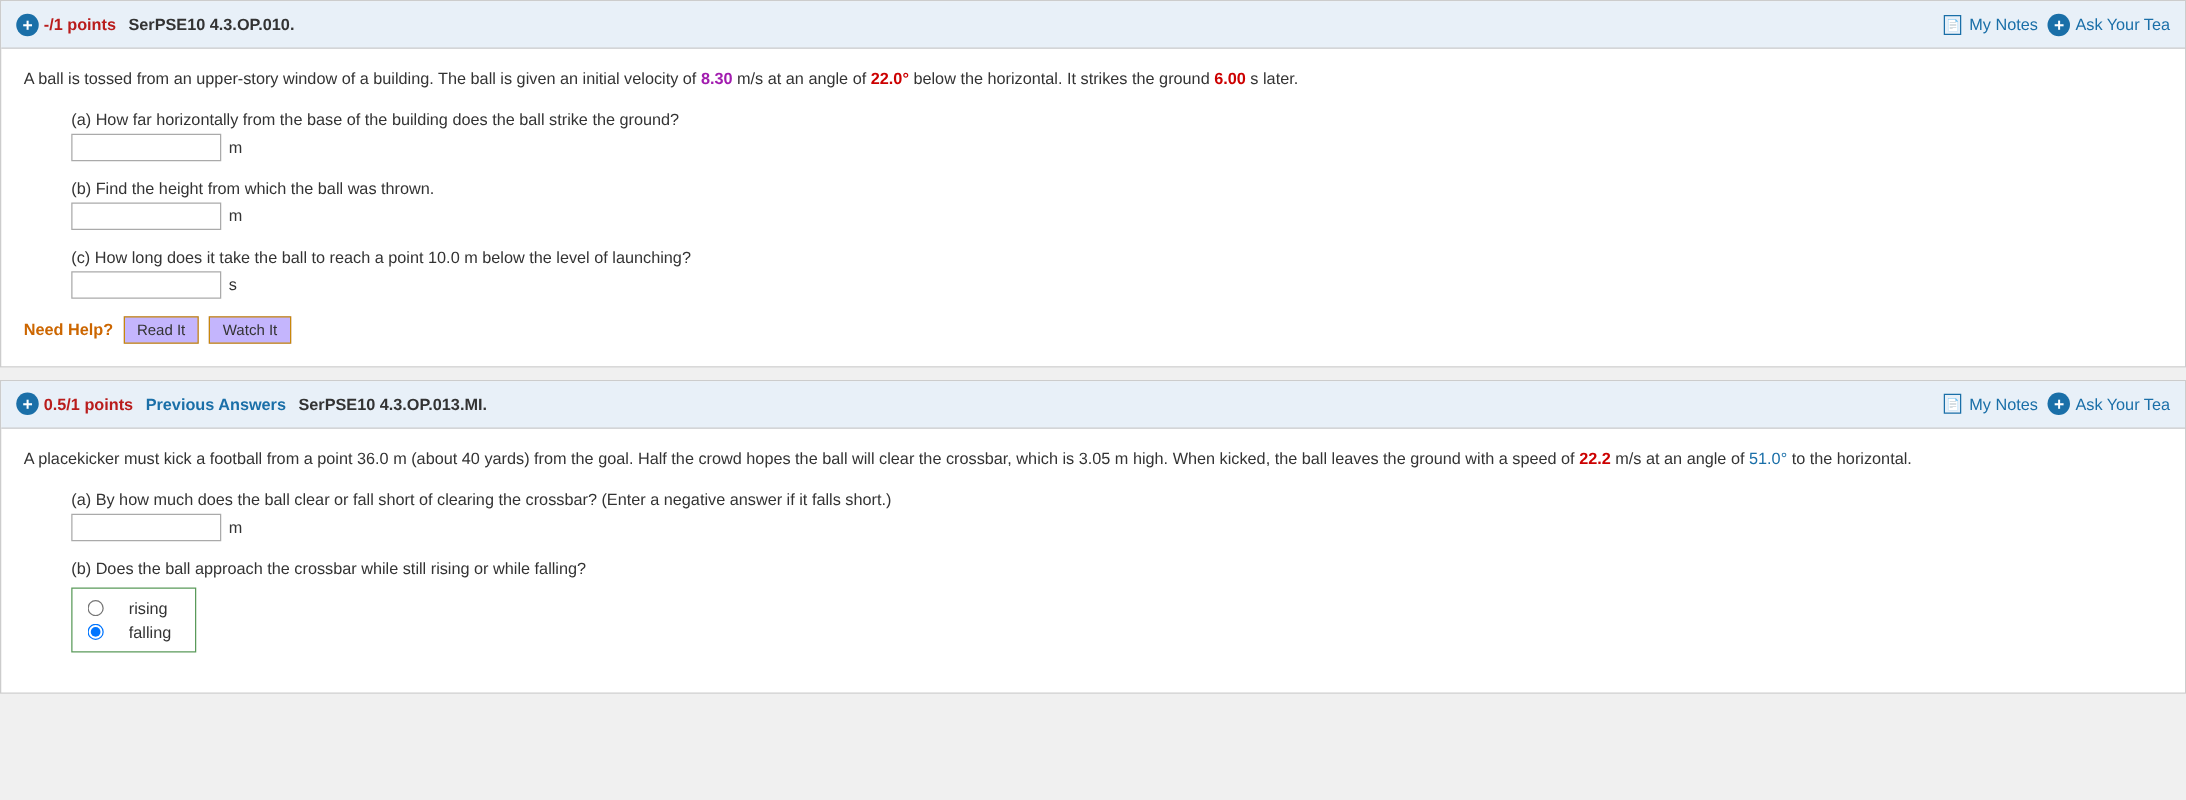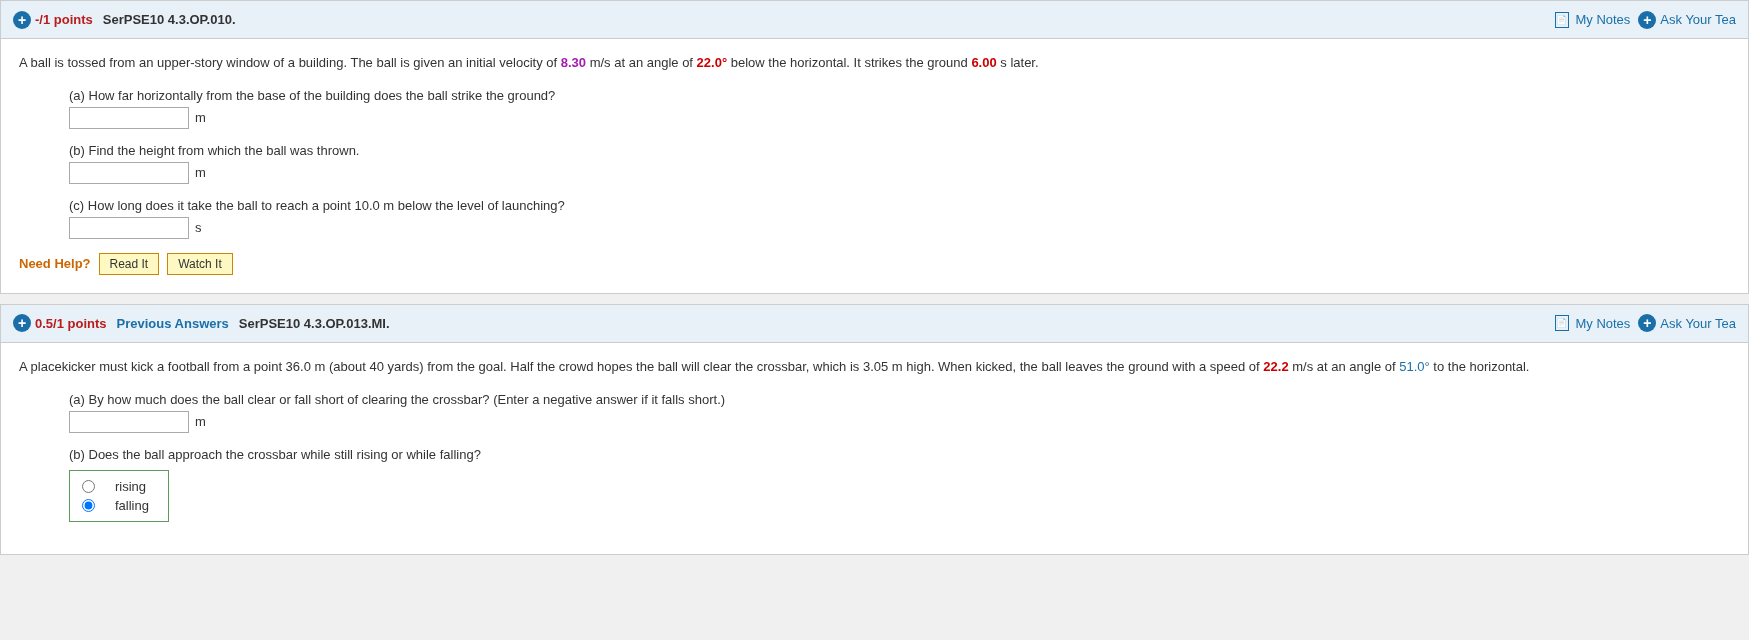--- a/index.html
+++ b/index.html
@@ -110,21 +110,21 @@
       font-size: 13px;
       line-height: 1.6;
       margin-bottom: 14px;
     }
 
     .highlight-orange { color: #a21caf; font-weight: bold; }
     .highlight-red { color: #cc0000; font-weight: bold; }
     .highlight-blue { color: #1a6fa8; }
 
     .sub-question {
-      margin-left: 50px;
+      margin-left: 38px;
       margin-bottom: 14px;
     }
 
     .sub-question-text {
       font-size: 13px;
       margin-bottom: 4px;
     }
 
     .answer-row {
       display: flex;
@@ -152,21 +152,21 @@
       margin-top: 6px;
     }
 
     .need-help-label {
       color: #cc6600;
       font-weight: bold;
       font-size: 13px;
     }
 
     .help-btn {
-      background: #fef9c3;
+      background: #c4b5fd;
       border: 1px solid #c8880a;
       color: #333;
       font-size: 12px;
       padding: 3px 10px;
       cursor: pointer;
       font-weight: normal;
     }
 
     .radio-group {
       border: 1px solid #5a9a5a;

